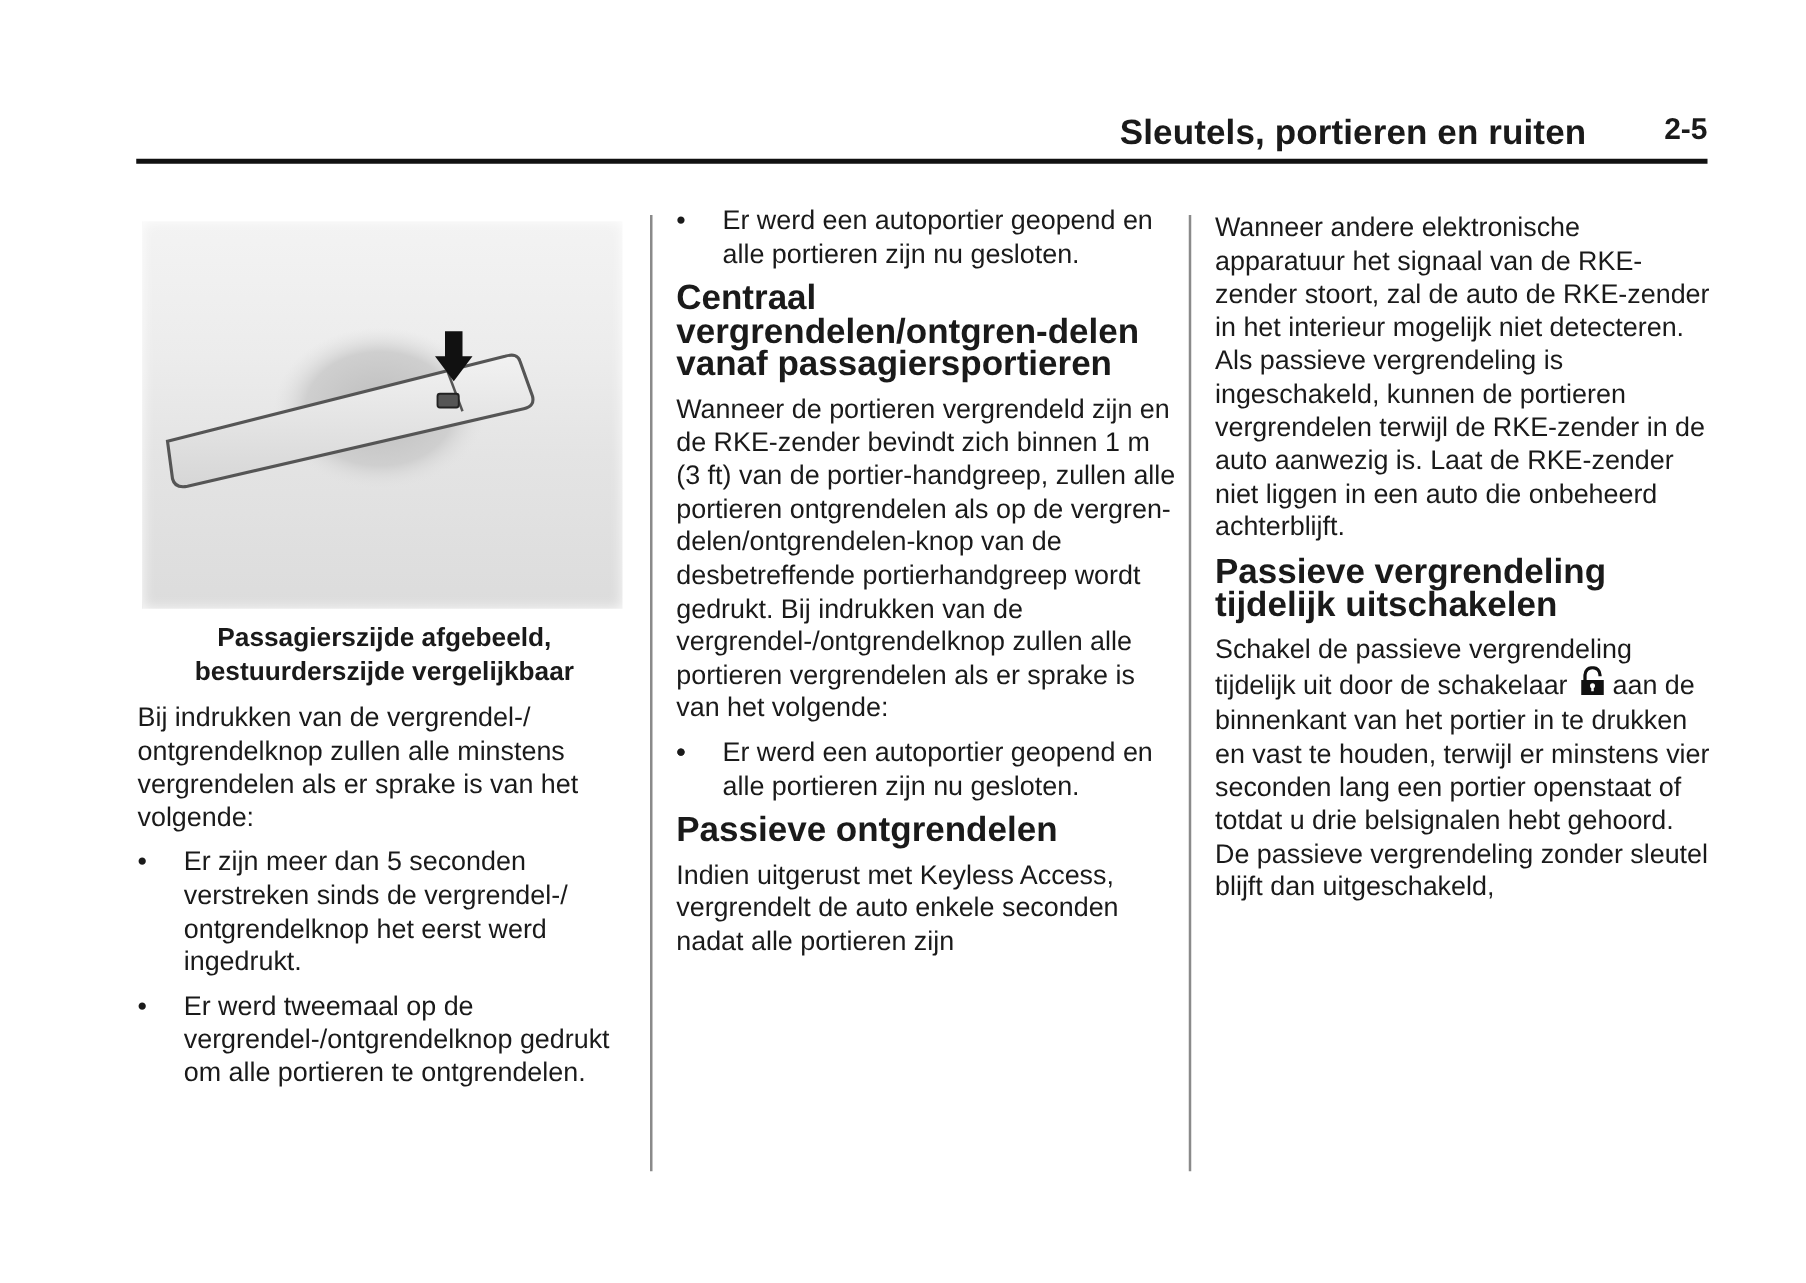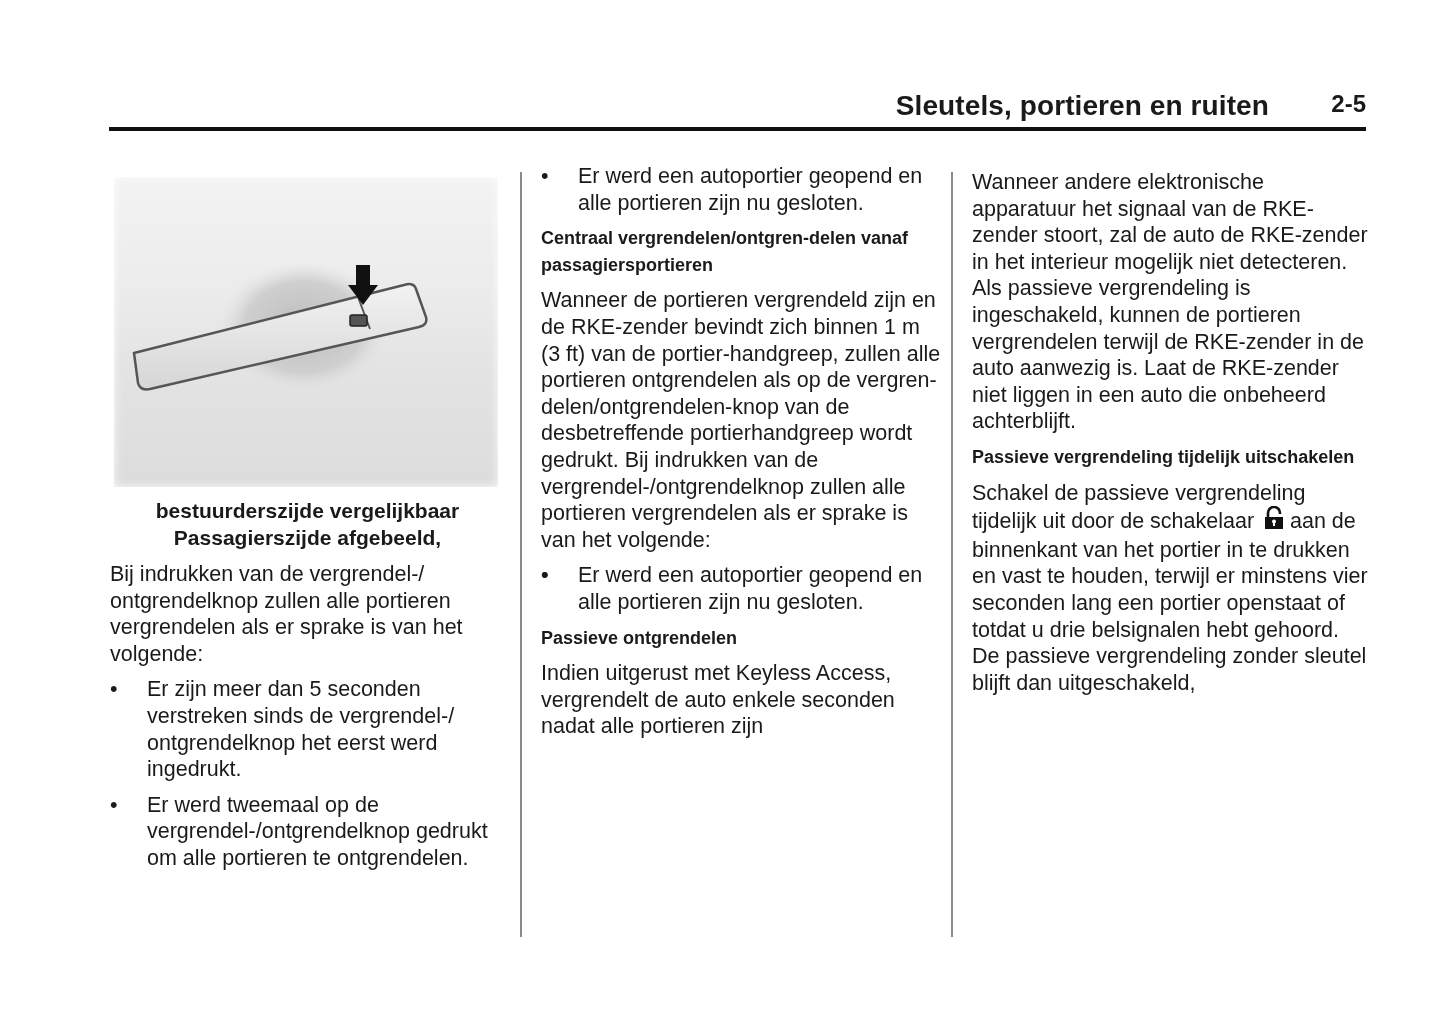--- a/index.html
+++ b/index.html
@@ -34,21 +34,21 @@
     position: relative; margin: 17px 0 0 4px; width: 384px; height: 310px;
     background: linear-gradient(180deg, #f3f3f3 0%, #ececec 35%, #e4e4e4 60%, #dcdcdc 100%);
     box-shadow: inset 0 0 10px rgba(255,255,255,0.9);
   }
   .figure svg { position: absolute; left: 0; top: 0; }
   .caption {
     font-weight: bold; text-align: center; margin-top: 10px; margin-bottom: 10px;
     font-size: 21px; line-height: 27px;
   }
   p { margin: 0 0 9px 0; }
-  h3 { margin: 0 0 9px 0; font-size: 18px; line-height: 26.6px; font-weight: bold; }
+  h3 { margin: 0 0 9px 0; font-size: 28px; line-height: 26.6px; font-weight: bold; }
   ul { list-style: none; margin: 0 0 9px 0; padding: 0; }
   li { position: relative; padding-left: 37px; margin-bottom: 9px; }
   li .bullet {
     position: absolute; left: 0; top: 0; width: 12px; text-align: left;
   }
   .lock-icon { display: inline-block; vertical-align: -2px; margin-left: 4px; }
 </style>
 </head>
 <body>
 
@@ -76,24 +76,24 @@
         </linearGradient>
       </defs>
       <ellipse cx="190" cy="150" rx="85" ry="65" fill="url(#recess)"></ellipse>
       <path d="M20 176 L290 108 Q300 105 302 112 L312 140 Q314 148 305 150 L36 212 Q26 214 24 206 Z" fill="url(#handle)" stroke="#555" stroke-width="2.5"></path>
       <path d="M244 120 L256 152" stroke="#555" stroke-width="2"></path>
       <rect x="236" y="138" width="17" height="11" rx="2" fill="#555" stroke="#222" stroke-width="1.5"></rect>
       <path d="M242 88 L256 88 L256 108 L264 108 L249 128 L234 108 L242 108 Z" fill="#111"></path>
     </svg>
   </div>
   <div class="caption">
+    <div>Passagierszijde afgebeeld,</div>
     <div>bestuurderszijde vergelijkbaar</div>
-    <div>Passagierszijde afgebeeld,</div>
   </div>
-  <p>Bij indrukken van de vergrendel-/ ontgrendelknop zullen alle portieren vergrendelen als er sprake is van het volgende:</p>
+  <p>Bij indrukken van de vergrendel-/ ontgrendelknop zullen alle minstens vergrendelen als er sprake is van het volgende:</p>
   <ul>
     <li><span class="bullet">•</span><span>Er zijn meer dan 5 seconden verstreken sinds de vergrendel-/ ontgrendelknop het eerst werd ingedrukt.</span></li>
     <li><span class="bullet">•</span><span>Er werd tweemaal op de vergrendel-/ontgrendelknop gedrukt om alle portieren te ontgrendelen.</span></li>
   </ul>
 </div>
 
 <div class="col col2">
   <ul>
     <li><span class="bullet">•</span><span>Er werd een autoportier geopend en alle portieren zijn nu gesloten.</span></li>
   </ul>

